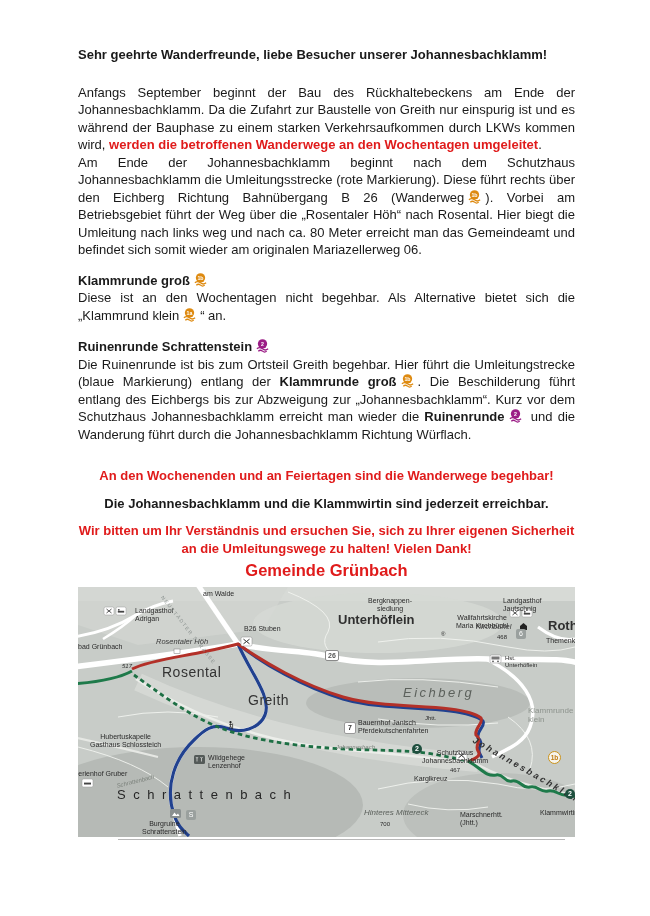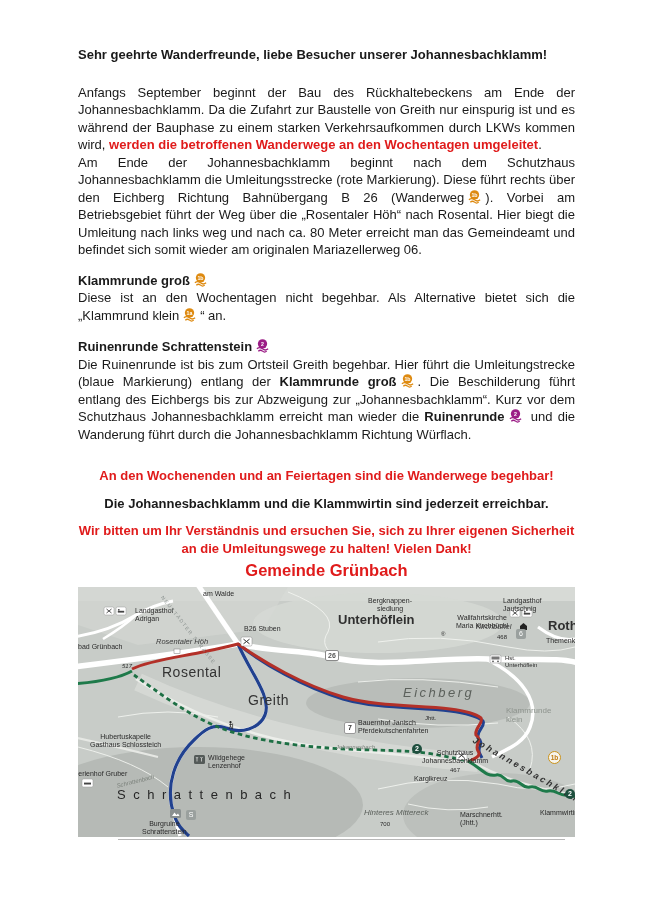--- a/index.html
+++ b/index.html
@@ -238,21 +238,21 @@
         <span class="ml s" style="left: 468px; top: 50px;">Themenkape</span>
         <span class="ml si" style="left: 398px; top: 36px;">Kirchbühel</span>
         <span class="ml t" style="left: 427px; top: 68px;">Hst.
 Unterhöflein</span>
         <span class="ml rbadge" style="left: 247px; top: 63px;">26</span>
         <span class="ml t" style="left: 363px; top: 44px;">®</span>
         <span class="ml town" style="left: 84px; top: 78px;">Rosental</span>
         <span class="ml t ti" style="left: 44px; top: 76px;">517</span>
         <span class="ml town" style="left: 170px; top: 106px;">Greith</span>
         <span class="ml hill" style="left: 325px; top: 99px;">Eichberg</span>
-        <span class="ml gr" style="left: 428px; top: 120px;">Klammrunde
+        <span class="ml gr" style="left: 450px; top: 120px;">Klammrunde
 klein</span>
         <span class="ml t" style="left: 347px; top: 128px;">Jhtt.</span>
         <span class="ml sqw" style="left: 266px; top: 135px;">7</span>
         <span class="ml s" style="left: 280px; top: 132px;">Bauernhof Janisch
 Pferdekutschenfahrten</span>
         <span class="ml t gr2" style="left: 258px; top: 157px;">Johannesbach</span>
         <span class="ml cdark" style="left: 334px; top: 157px;">2</span>
         <span class="ml s ctr" style="left: 344px; top: 162px;">Schutzhaus
 Johannesbachklamm</span>
         <span class="ml t" style="left: 372px; top: 180px;">467</span>

